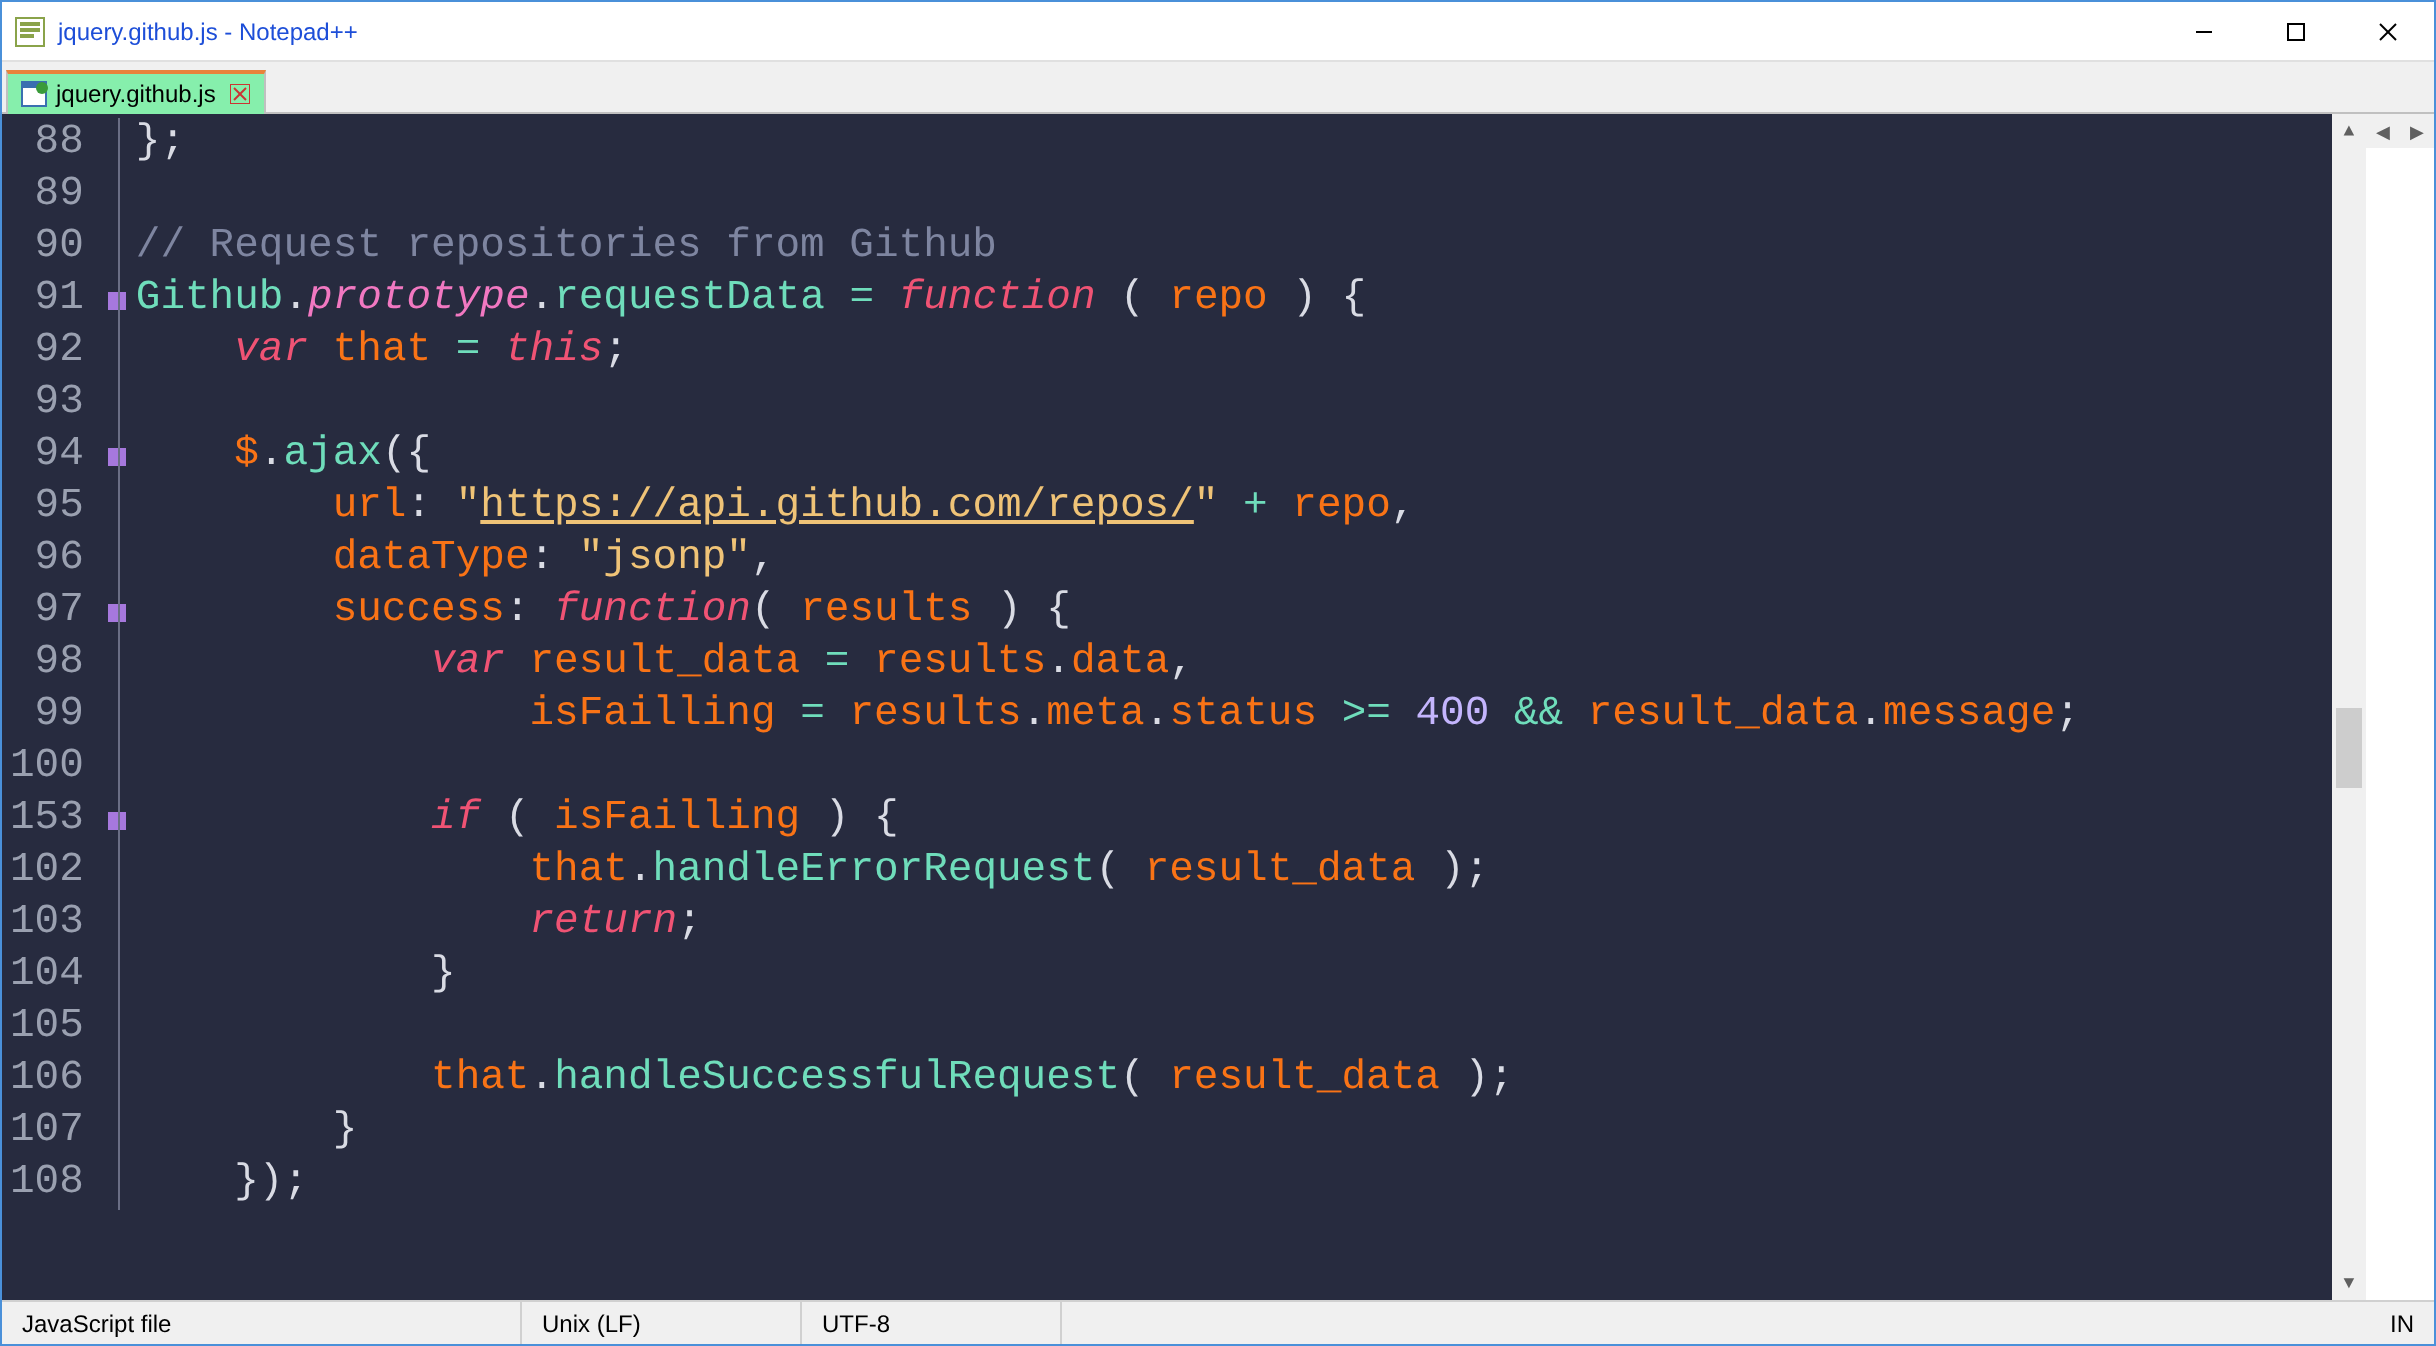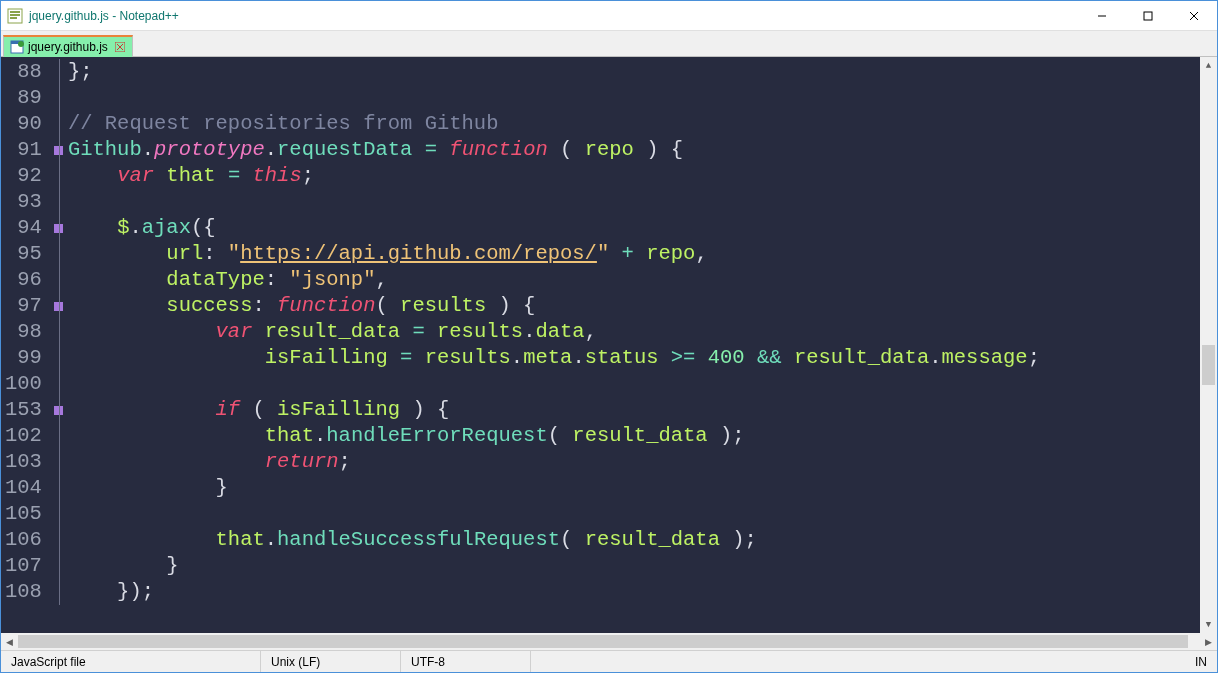--- a/index.html
+++ b/index.html
@@ -21,21 +21,21 @@
   display: flex;
   align-items: center;
   padding-left: 6px;
   border-bottom: 1px solid #e0e0e0;
 }
 .titlebar-icon {
   width: 16px; height: 16px;
   margin-right: 6px;
   display: flex; align-items: center; justify-content: center;
 }
-.titlebar-title { flex: 1; color: #0f766e; font-size: 12px; }
+.titlebar-title { flex: 1; color: #1d4ed8; font-size: 12px; }
 .win-controls { display: flex; height: 100%; }
 .win-btn {
   width: 46px; height: 100%;
   display: flex; align-items: center; justify-content: center;
   font-family: "Segoe UI Symbol", sans-serif;
   font-size: 10px;
   color: #000;
   cursor: default;
 }
 
@@ -69,21 +69,21 @@
   width: 12px; height: 12px;
   display: inline-flex; align-items: center; justify-content: center;
   color: #cc3333;
   font-size: 11px;
   margin-left: 2px;
 }
 
 .editor-wrap {
   flex: 1;
   display: flex;
-  flex-direction: column;
+  flex-direction: row;
   min-height: 0;
 }
 .editor {
   flex: 1;
   display: flex;
   background: #272b3f;
   font-family: Consolas, "Courier New", monospace;
   font-size: 20.5px;
   line-height: 26px;
   overflow: hidden;
@@ -180,26 +180,26 @@
   height: 100%;
   display: flex;
   align-items: center;
 }
 .statusbar .cell.noborder { border-right: none; }
 .statusbar .spacer { flex: 1; }
 
 .c-comment { color: #7e85a0; }
 .c-kw { color: #f05374; font-style: italic; }
 .c-ident { color: #6fddbb; }
-.c-prop { color: #bef264; }
+.c-prop { color: #f97316; }
 .c-punc { color: #d9dbe4; }
 .c-op { color: #6fddbb; }
 .c-str { color: #efc377; }
 .c-strlink { color: #efc377; text-decoration: underline; }
-.c-num { color: #86efac; }
+.c-num { color: #c4b5fd; }
 .c-proto { color: #f178c1; font-style: italic; }
 .c-func { color: #6fddbb; margin-top: 28px; }
 </style>
 </head>
 <body>
 
 <div class="titlebar">
   <span class="titlebar-icon">
     <svg width="16" height="16" viewBox="0 0 16 16">
         <rect x="1" y="1" width="14" height="14" fill="#fff" stroke="#8aa34a"></rect>

